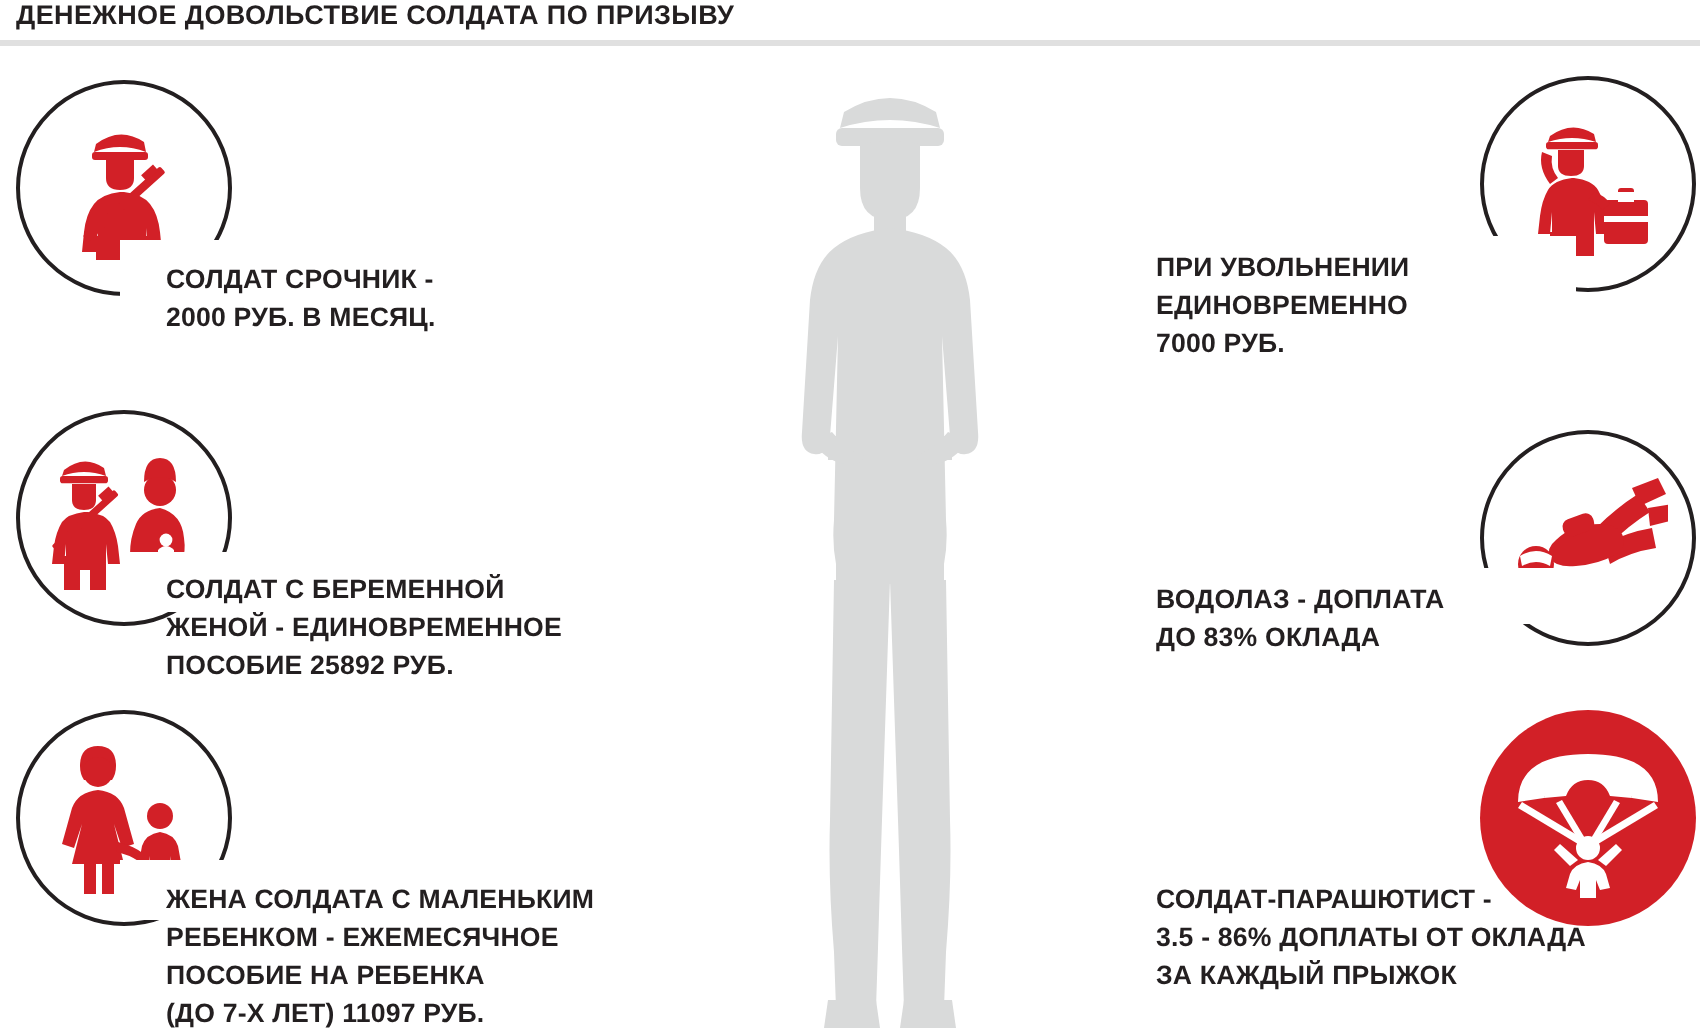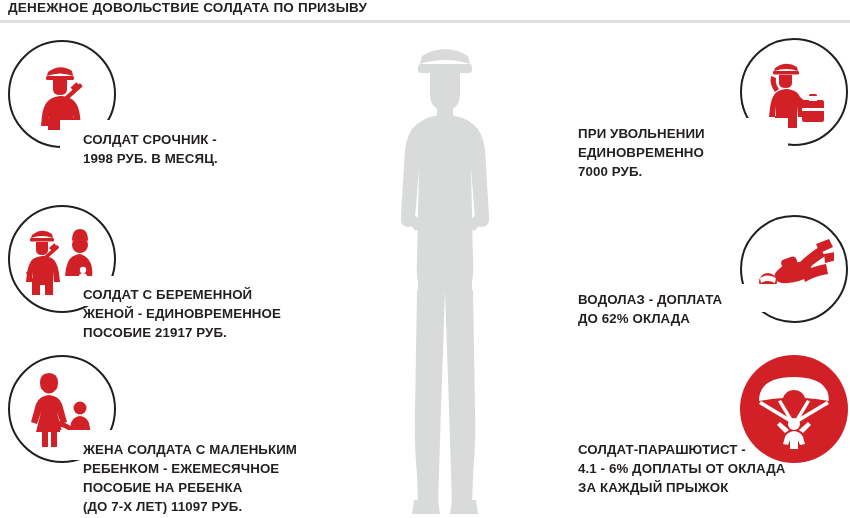--- a/index.html
+++ b/index.html
@@ -191,21 +191,21 @@
           <g transform="rotate(-42 36 44)">
             <rect x="10" y="42" width="52" height="4.2" rx="1"></rect>
             <rect x="52" y="39" width="8" height="4"></rect>
           </g>
         </g>
       </svg>
     </div>
   </div>
   <div class="mask" style="left:60px; top:120px; width:60px; height:30px;"></div>
   <div class="caption" id="cap-1">СОЛДАТ СРОЧНИК -
-1998 РУБ. В МЕСЯЦ.</div>
+2000 РУБ. В МЕСЯЦ.</div>
 
   <div class="badge" id="badge-2">
     <div class="badge-inner">
       <svg width="78" height="72" viewBox="0 0 78 72" xmlns="http://www.w3.org/2000/svg">
         <g fill="#d22027">
 
           <path d="M9 12 q10 -8 20 -1 l1 4 q-11 -4 -22 0 z"></path>
           <rect x="7" y="15" width="24" height="3.6" rx="1.4"></rect>
           <path d="M13 19 l12 0 l0 8 q0 5 -6 5 q-6 0 -6 -5 z"></path>
           <path d="M19 33 q-8 1 -11 5 q-3 5 -4 12 l-1 9 l6 0 l1 -10 l0 13 l20 0 l0 -13 l1 10 l6 0 l-1 -9 q-1 -7 -4 -12 q-3 -4 -11 -5 z"></path>
@@ -226,21 +226,21 @@
             <circle cx="60" cy="47" r="3.2"></circle>
             <path d="M56 52 q4 -4 8 0 l0 5 l-8 0 z"></path>
           </g>
         </g>
       </svg>
     </div>
   </div>
   <div class="mask" style="left:60px; top:276px; width:60px; height:30px;"></div>
   <div class="caption" id="cap-2">СОЛДАТ С БЕРЕМЕННОЙ
 ЖЕНОЙ - ЕДИНОВРЕМЕННОЕ
-ПОСОБИЕ 21917 РУБ.</div>
+ПОСОБИЕ 25892 РУБ.</div>
 
   <div class="badge" id="badge-3">
     <div class="badge-inner">
       <svg width="78" height="76" viewBox="0 0 78 76" xmlns="http://www.w3.org/2000/svg">
         <g fill="#d22027">
 
           <path d="M17 12 q0 -10 9 -10 q9 0 9 10 q0 4 -2 7 l-14 0 q-2 -3 -2 -7 z"></path>
           <circle cx="26" cy="15" r="7.5"></circle>
           <path d="M26 24 q-10 1 -13 9 l-5 18 l6 2 l4 -12 l-5 20 l26 0 l-5 -20 l4 12 l6 -2 l-5 -18 q-3 -8 -13 -9 z"></path>
           <rect x="19" y="61" width="6" height="15"></rect>
@@ -311,21 +311,21 @@
           <circle cx="14" cy="44" r="9"></circle>
           <path d="M6 40 q8 -5 16 0 l-1 5 q-7 -4 -14 0 z" fill="#ffffff"></path>
 
           <path d="M22 46 q-8 6 -14 6 l1 5 q8 0 16 -6 z"></path>
         </g>
       </svg>
     </div>
   </div>
   <div class="mask" style="left:730px; top:284px; width:58px; height:28px;"></div>
   <div class="caption" id="cap-5">ВОДОЛАЗ - ДОПЛАТА
-ДО 62% ОКЛАДА</div>
+ДО 83% ОКЛАДА</div>
 
   <div class="badge nostroke" id="badge-6" style="background:#d22027; border-radius:50%;">
     <div class="badge-inner">
       <svg width="86" height="80" viewBox="0 0 86 80" xmlns="http://www.w3.org/2000/svg">
         <g fill="#ffffff">
 
           <path d="M8 32 q0 -24 35 -24 q35 0 35 24 l-13 -2 q-4 -12 -22 -12 q-18 0 -22 12 z"></path>
           <path d="M21 30 q2 -14 22 -14 q20 0 22 14 l-11 -1 q-3 -8 -11 -8 q-8 0 -11 8 z"></path>
 
           <path d="M10 32 l30 18 l-2 3 l-30 -18 z"></path>
@@ -336,16 +336,16 @@
           <circle cx="43" cy="55" r="6"></circle>
           <path d="M43 62 q-7 1 -9 6 l-2 7 l5 1 l2 -5 l0 9 l8 0 l0 -9 l2 5 l5 -1 l-2 -7 q-2 -5 -9 -6 z"></path>
 
           <path d="M34 64 l-8 -8 l3 -3 l9 8 z"></path>
           <path d="M52 64 l8 -8 l-3 -3 l-9 8 z"></path>
         </g>
       </svg>
     </div>
   </div>
   <div class="caption" id="cap-6">СОЛДАТ-ПАРАШЮТИСТ -
-4.1 - 6% ДОПЛАТЫ ОТ ОКЛАДА
+3.5 - 86% ДОПЛАТЫ ОТ ОКЛАДА
 ЗА КАЖДЫЙ ПРЫЖОК</div>
 
 </div>
 
 </body></html>

